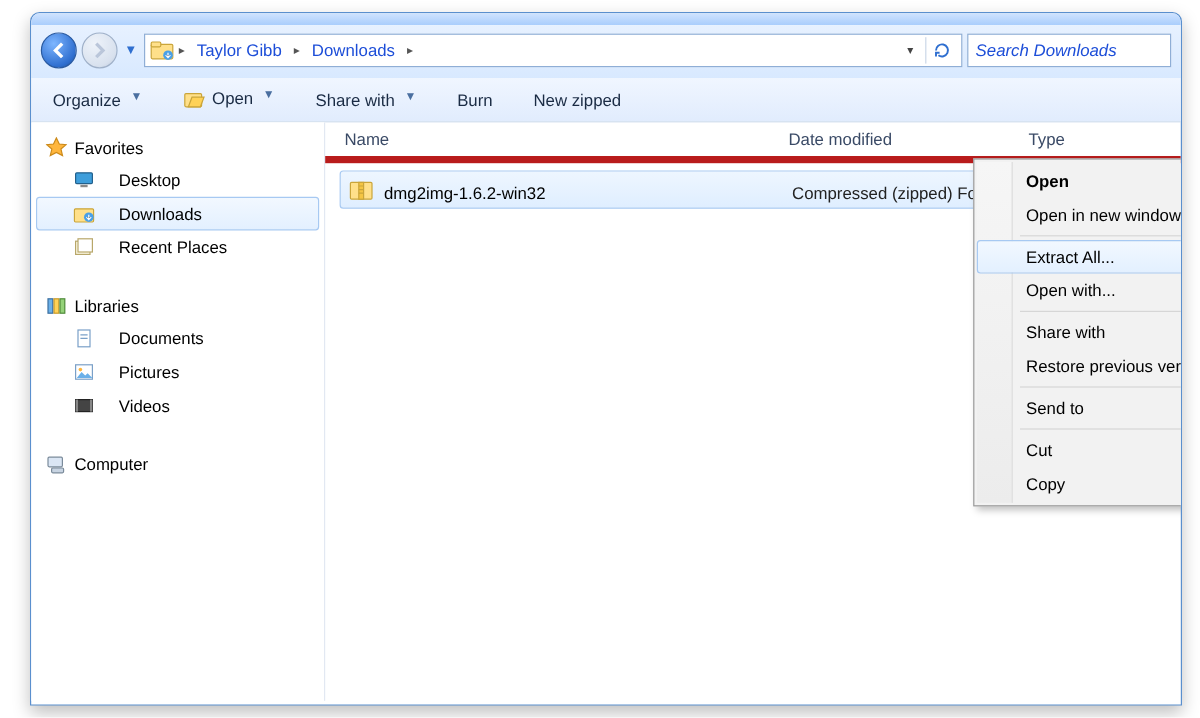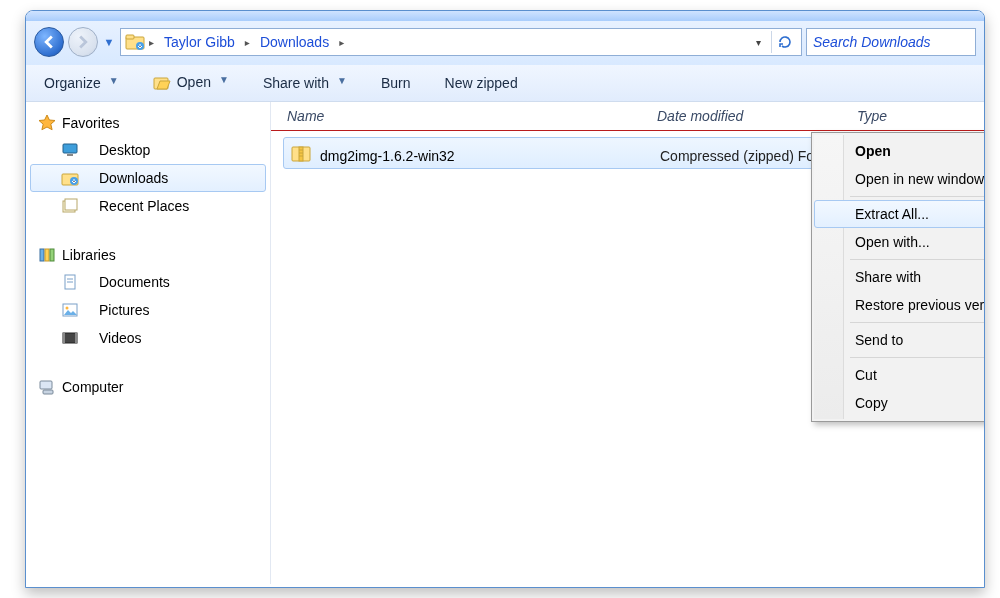--- a/index.html
+++ b/index.html
@@ -90,22 +90,21 @@
 }
 .side-item.selected {
   background: linear-gradient(#f2f8ff,#e3f0ff);
   border-color:#a7c9f2;
 }
 .side-gap { height: 22px; }
 .ico { width:18px; height:18px; display:inline-block; }
 .content { flex:1; position:relative; }
 .cols {
   display:flex; padding: 6px 16px; color:#3a4a66;
-  border-bottom: 1px solid #b91c1c;
-  font-style: italic;
+  border-bottom: 6px solid #b91c1c;
 }
 .col-name { width: 370px; }
 .col-date { width: 200px; }
 .row {
   display:flex; align-items:flex-end;
   margin: 6px 12px; padding: 4px 6px;
   border:1px solid #a7c9f2; border-radius:3px;
   background: linear-gradient(#eef6ff,#dfeeff);
 }
 .row .zip-icon { width:22px; height:22px; margin-right:8px; }

